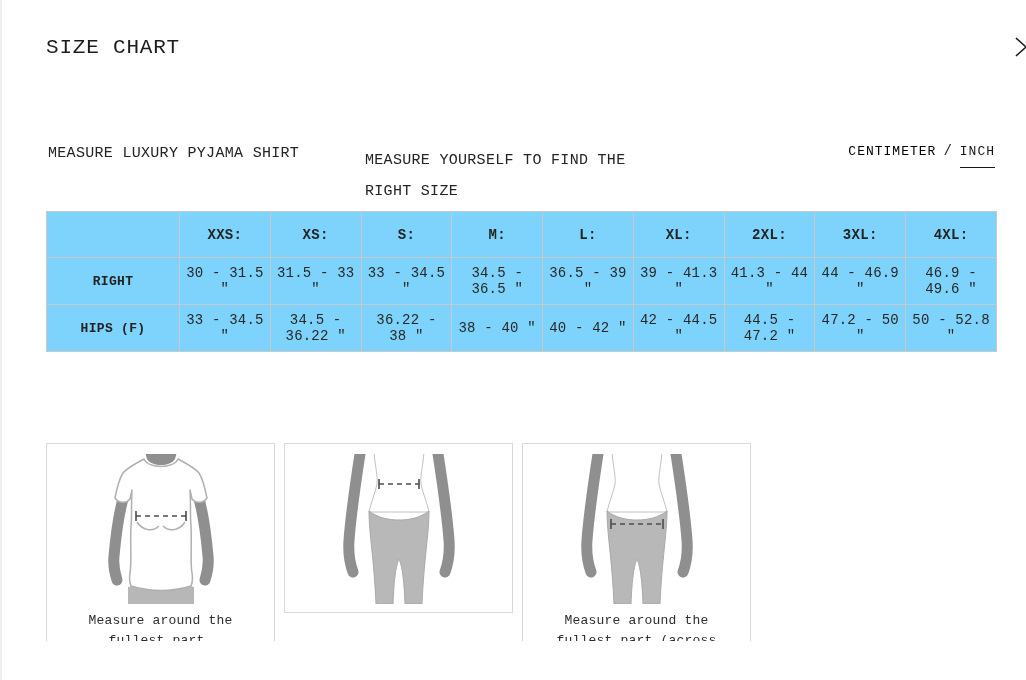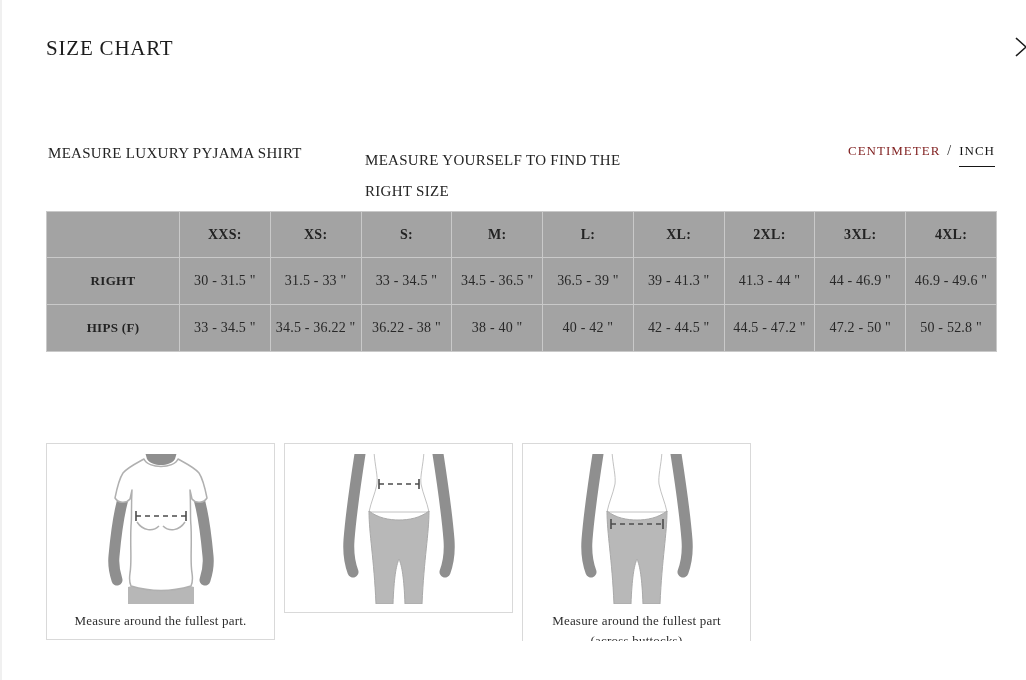--- a/index.html
+++ b/index.html
@@ -2,21 +2,21 @@
 <html><head>
 <meta charset="utf-8">
 <style>
   html,body{margin:0;padding:0;background:#ffffff;}
   .page{
     position:relative;
     width:1026px;height:680px;
     background:#ffffff;
     box-sizing:border-box;
     border-left:2px solid #f0f0f0;
-    font-family:Liberation Serif, serif;
+    font-family:Liberation Mono, monospace;
     color:#1f1f1f;
     overflow:hidden;
   }
   .page-title{
     position:absolute;left:44px;top:36px;
     font-size:21px;font-weight:400;letter-spacing:0.8px;
     color:#1c1c1c;
   }
   .next-btn{
     position:absolute;top:33px;right:-9px;
@@ -28,26 +28,26 @@
     font-size:15px;letter-spacing:0.3px;color:#242424;
   }
   .instruction{
     position:absolute;left:363px;top:145px;width:282px;
     font-size:15px;line-height:31px;letter-spacing:0.3px;color:#242424;
   }
   .unit-toggle{
     position:absolute;right:31px;top:143px;
     font-size:13px;letter-spacing:1px;white-space:nowrap;
   }
-  .unit-cm{color:#7f1d1d;cursor:pointer;margin-top:45px;}
+  .unit-cm{color:#000000;cursor:pointer;margin-top:45px;}
   .unit-sep{color:#1f1f1f;margin:0 7px;font-size:14px;}
   .unit-inch{color:#161616;border-bottom:1.5px solid #161616;padding-bottom:8px;cursor:pointer;}
   table.size-table{
     position:absolute;left:44px;top:211px;width:951px;
-    border-collapse:collapse;table-layout:fixed;background:#a3a3a3;padding-left:12px;
+    border-collapse:collapse;table-layout:fixed;background:#7dd3fc;padding-left:12px;
   }
   .size-table th,.size-table td{
     border:1px solid #c9c9c9;text-align:center;vertical-align:middle;
     padding:0 2px;
   }
   .size-table thead th{height:45px;font-size:14px;font-weight:700;letter-spacing:0.3px;color:#232323;}
   .size-table thead th.corner{width:128px;}
   .size-table tbody th.rowlabel{font-size:13px;font-weight:700;letter-spacing:0.3px;color:#232323;}
   .size-table tbody td{height:46px;font-size:14px;font-weight:400;color:#282828;letter-spacing:0.2px;}
   .guides{

